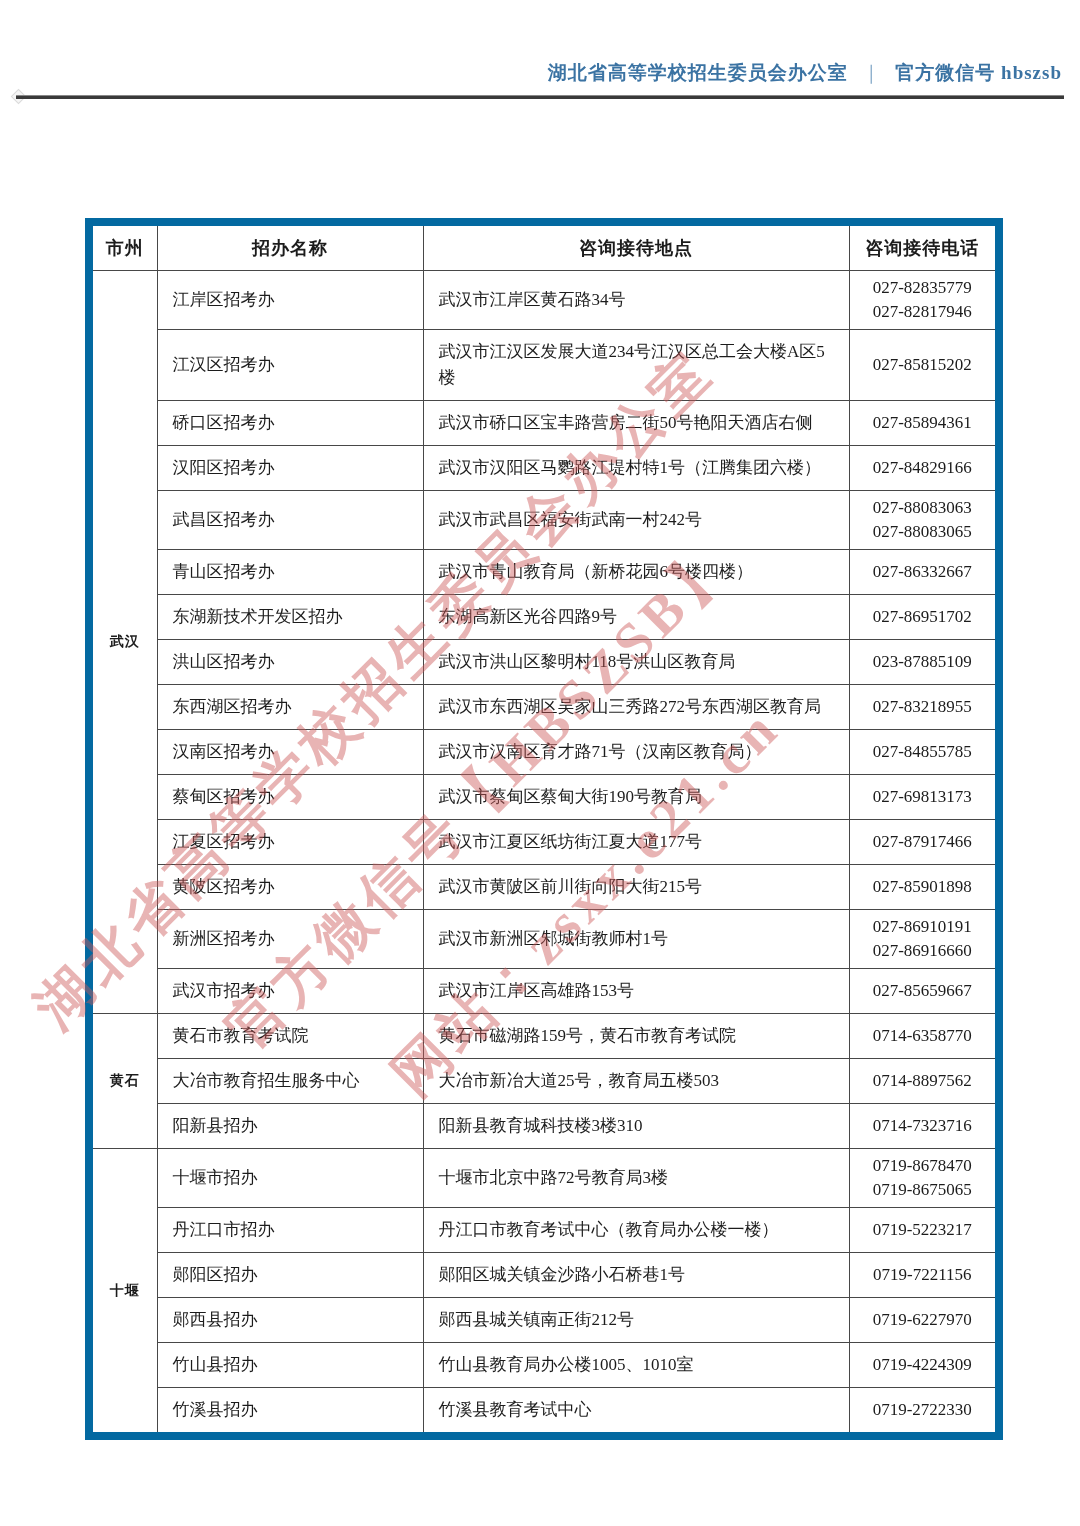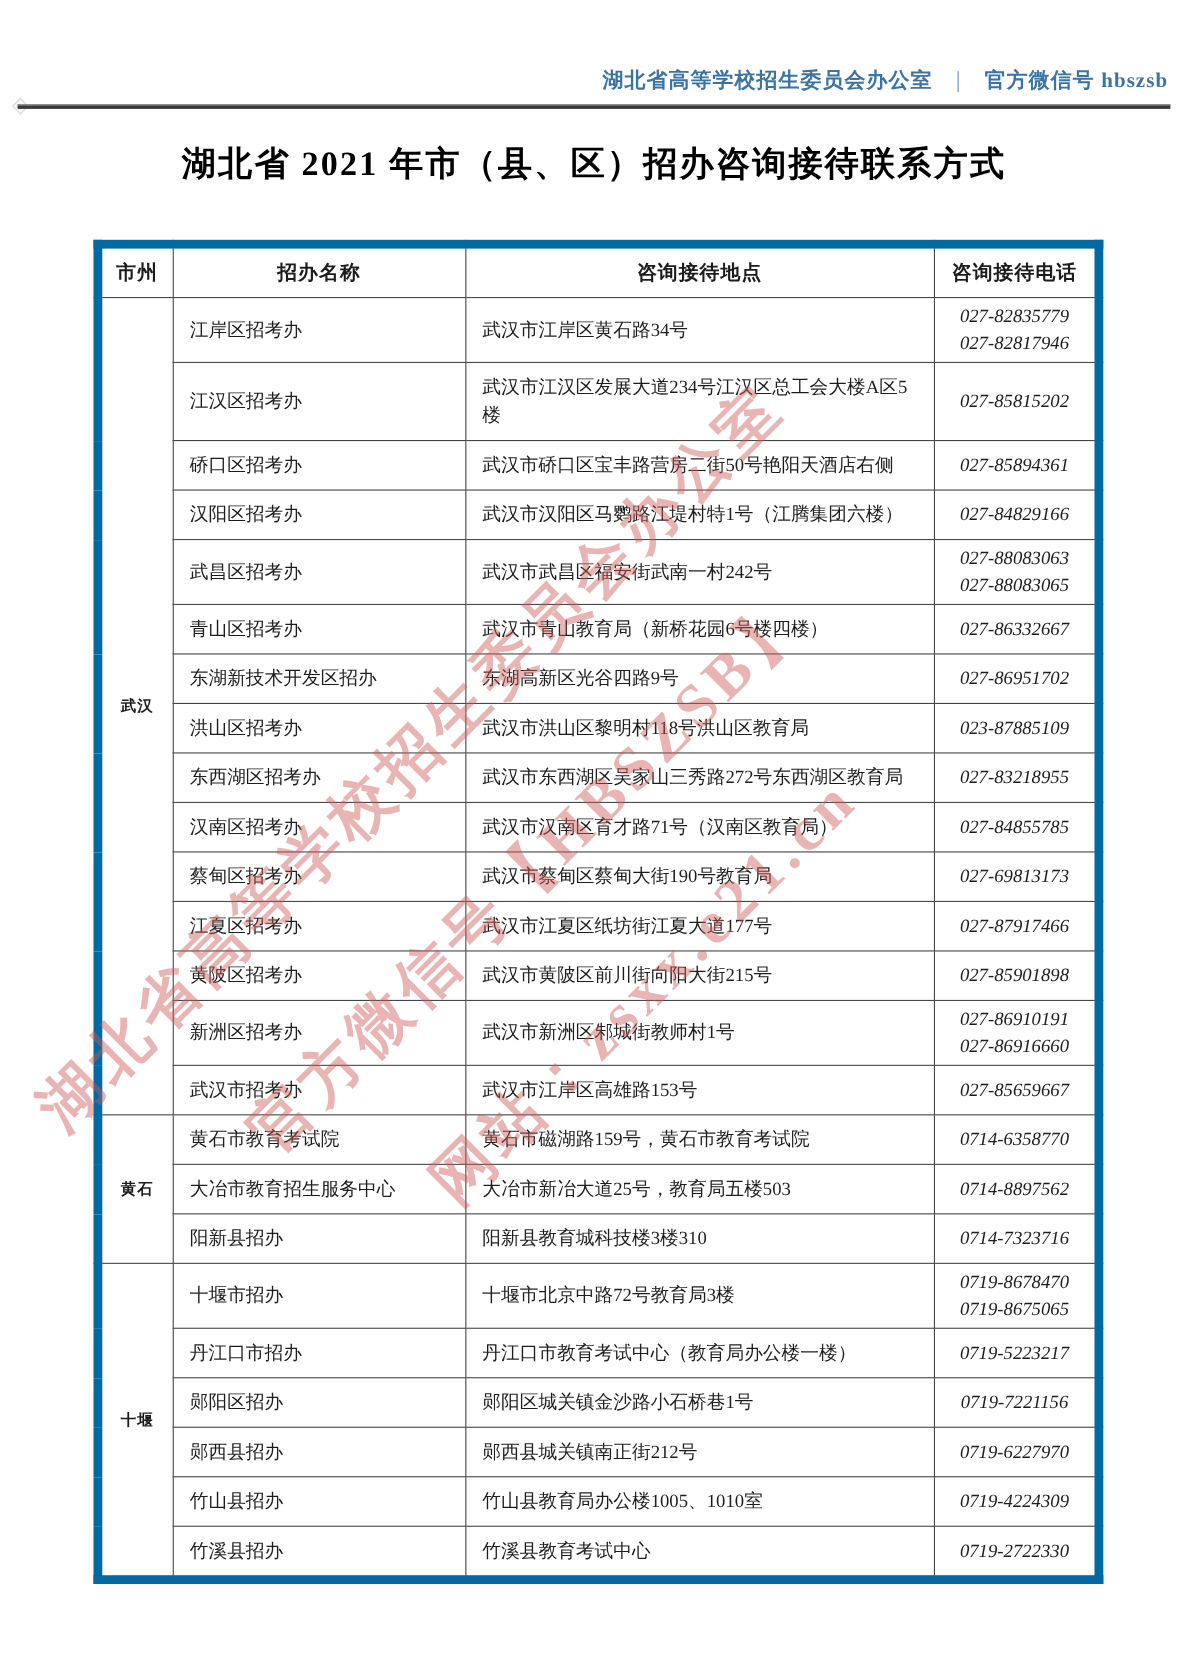--- a/index.html
+++ b/index.html
@@ -56,21 +56,21 @@
   }
   table.contact th{
     height:44px;font-size:18px;font-weight:bold;text-align:center;
     letter-spacing:1px;padding:0;
   }
   td.city{
     text-align:center;font-weight:bold;font-size:14px;letter-spacing:1px;
   }
   td.name{padding:9px 6px 9px 15px;line-height:24px;text-align:left;}
   td.addr{padding:9px 10px 9px 15px;line-height:26px;text-align:left;margin-left:11px;}
-  td.phone{padding:5px 12px;text-align:center;line-height:24px;font-style:italic;}
+  td.phone{padding:5px 12px;text-align:center;line-height:24px;}
   td.phone .ph{white-space:nowrap;}
   
   .watermark{
     position:absolute;left:480px;top:795px;
     transform:translate(-50%,-50%) rotate(-45deg);
     text-align:center;
     font-weight:bold;
     font-size:56px;letter-spacing:6px;line-height:150px;
     color:rgba(203,88,88,0.45);
     white-space:nowrap;
@@ -84,21 +84,20 @@
 <div class="page">
 
   <div class="masthead">
     <span class="org">湖北省高等学校招生委员会办公室</span>
     <span class="sep">｜</span>
     <span class="wechat">官方微信号 hbszsb</span>
   </div>
   <div class="rule-mark"></div>
   <div class="rule"></div>
 
-  <div class="doc-title">湖北省 2021 年市（县、区）招办咨询接待联系方式</div>
 
   <div class="tbl-wrap">
     <table class="contact">
       <colgroup>
         <col class="c-city">
           <col class="c-name">
           <col class="c-addr">
           <col class="c-phone">
       </colgroup>
       <thead>

